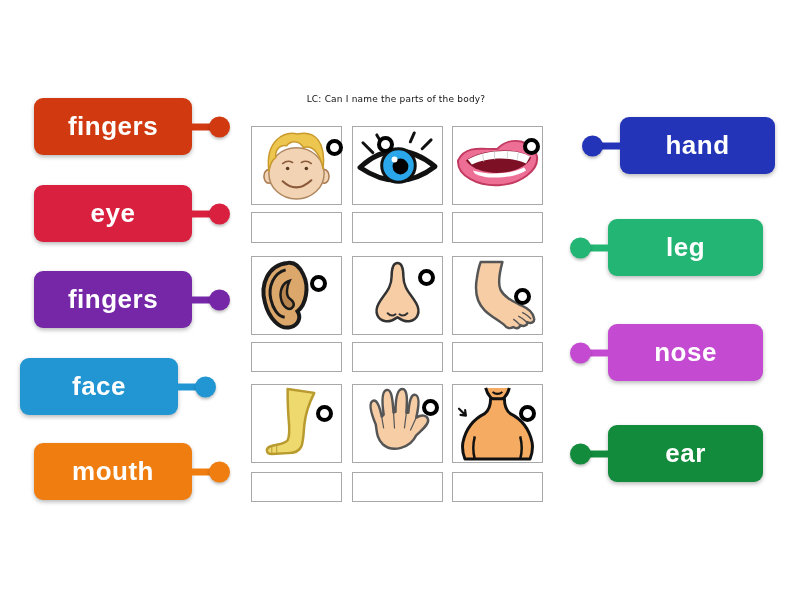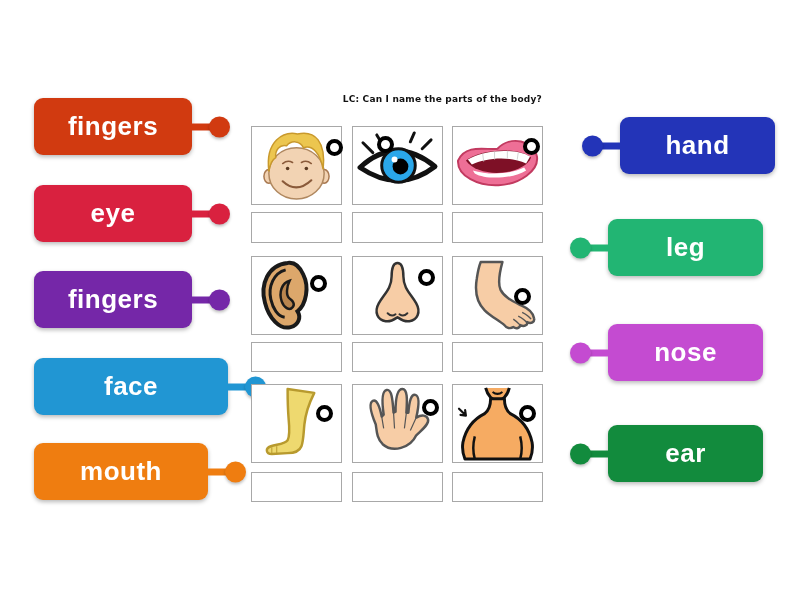--- a/index.html
+++ b/index.html
@@ -25,22 +25,22 @@
     box-shadow:0 2px 3px rgba(0,0,0,0.25);
   }
   .tag.left  .stub{right:-19px;}
   .tag.left  .dot{right:-38px;}
   .tag.right{width:155px;}
   .tag.right .stub{left:-19px;}
   .tag.right .dot{left:-38px;}
 
   
   .ws-title{
-    position:absolute;left:250px;top:94px;width:292px;text-align:right;
-    font-family:"DejaVu Sans",sans-serif;font-size:9px;font-weight:700;color:#111;
+    position:absolute;left:250px;top:94px;width:292px;text-align:center;
+    font-family:"DejaVu Sans",sans-serif;font-size:9px;font-weight:400;color:#111;
     letter-spacing:0.2px;
   }
   .cell{position:absolute;width:91px;height:79px;background:#fff;border:1px solid #a8a8a8;box-sizing:border-box;}
   .cell svg{display:block;width:100%;height:100%;}
   .abox{position:absolute;width:91px;background:#fff;border:1px solid #a8a8a8;box-sizing:border-box;}
 
   
   .c1{left:251px;} .c2{left:352px;} .c3{left:452px;}
   
   .r1{top:126px;} .r2{top:256px;} .r3{top:384px;}
@@ -70,28 +70,28 @@
   <span class="stub"></span>
     <span class="dot"></span>
 </div>
 <div class="tag left" style="left: 34px; top: 271px; color: rgb(117, 39, 168);">
   <div class="tag-box">
       <span class="tag-text">fingers</span>
     </div>
   <span class="stub"></span>
     <span class="dot"></span>
 </div>
-<div class="tag left" style="left: 34px; top: 358px; color: rgb(33, 150, 211); padding-left: 36px;">
+<div class="tag left" style="left: 20px; top: 358px; color: rgb(33, 150, 211);">
   <div class="tag-box">
       <span class="tag-text">face</span>
     </div>
   <span class="stub"></span>
     <span class="dot"></span>
 </div>
-<div class="tag left" style="left: 34px; top: 443px; color: rgb(239, 125, 16); padding-left: 16px;">
+<div class="tag left" style="left: 34px; top: 443px; color: rgb(239, 125, 16);">
   <div class="tag-box">
       <span class="tag-text">mouth</span>
     </div>
   <span class="stub"></span>
     <span class="dot"></span>
 </div>
 
 <div class="tag right" style="left: 620px; top: 117px; color: rgb(35, 52, 184);">
   <div class="tag-box">
       <span class="tag-text">hand</span>

